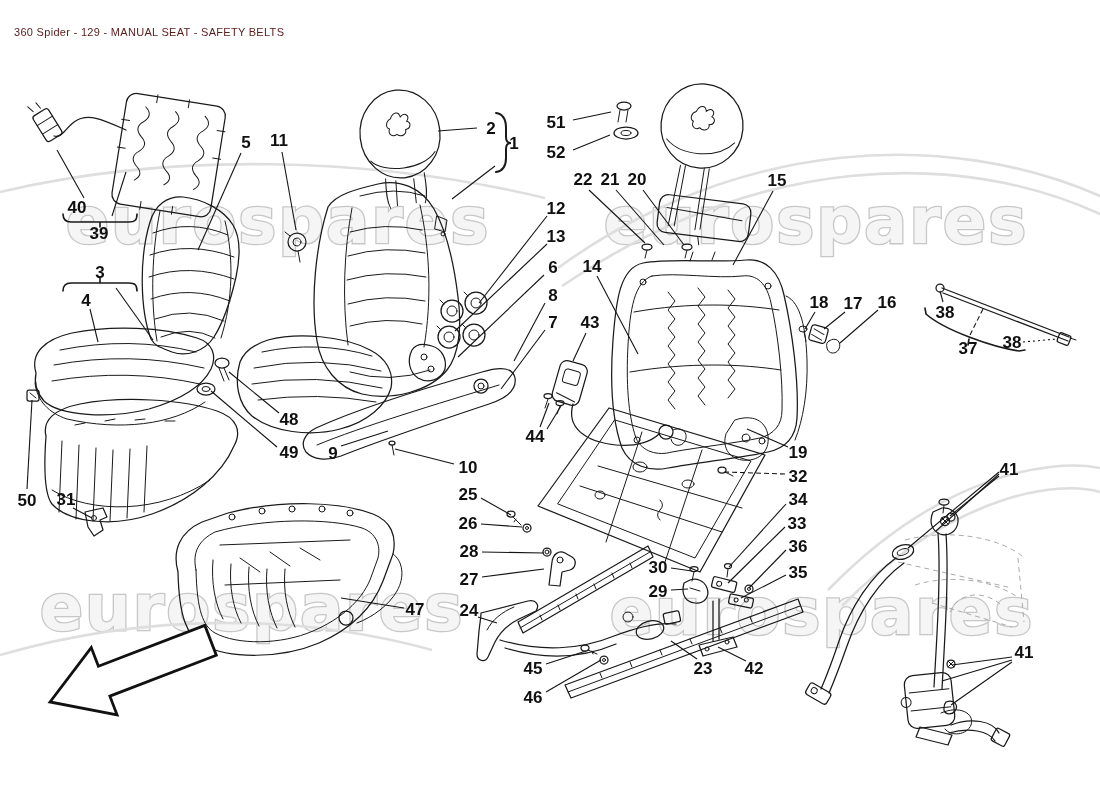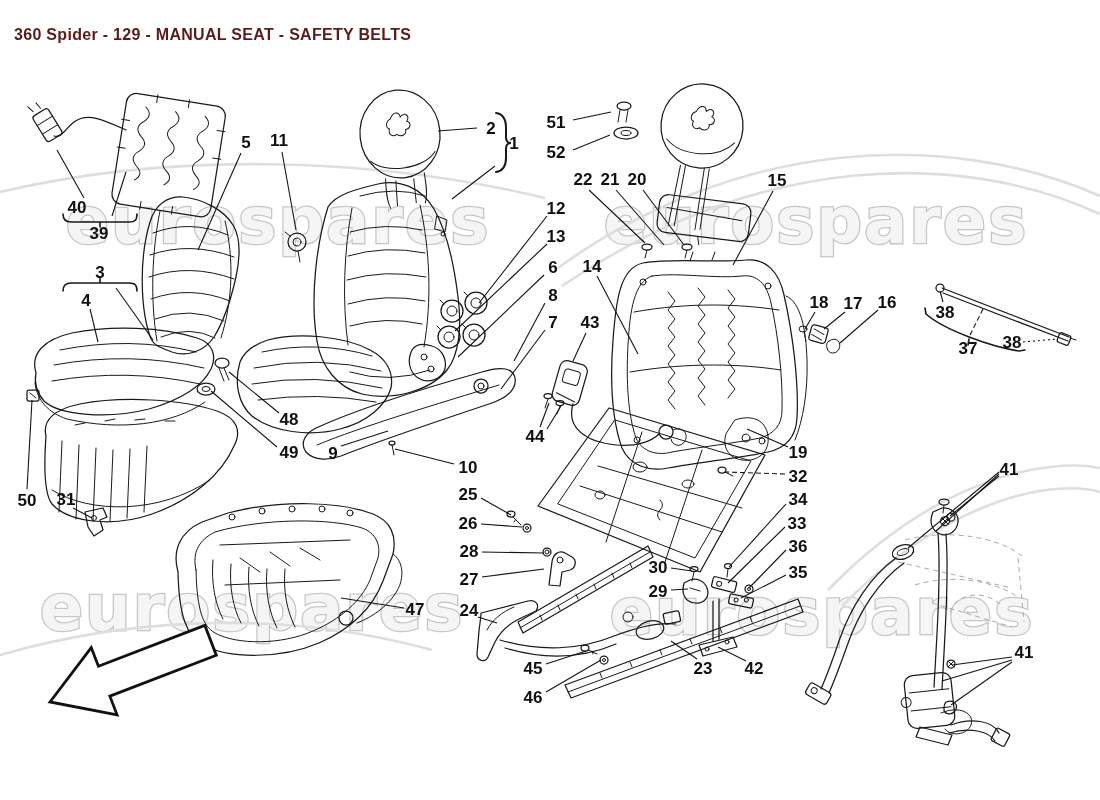--- a/index.html
+++ b/index.html
@@ -1,18 +1,18 @@
 <!DOCTYPE html>
 <html><head>
 <meta charset="utf-8">
 <style>
   html,body{margin:0;padding:0;background:#ffffff;}
   .stage{position:relative;width:1100px;height:800px;background:#ffffff;overflow:hidden;
          font-family:"Liberation Sans", sans-serif;}
-  .title{position:absolute;left:14px;top:26px;font-size:16px;font-weight:bold;
+  .title{position:absolute;left:14px;top:26px;font-size:11px;font-weight:normal;
          letter-spacing:.3px;color:#5b1b1b;}
   svg{position:absolute;left:0;top:0;}
   .ln{fill:none;stroke:#1a1a1a;stroke-width:1.25;stroke-linecap:round;stroke-linejoin:round;}
   .lnt{fill:none;stroke:#1a1a1a;stroke-width:1;stroke-linecap:round;}
   .swoosh{fill:none;stroke:#dedede;stroke-width:2.6;}
   .faint{fill:none;stroke:#ababab;stroke-width:1;stroke-dasharray:5 4;}
   .wm{font-family:"DejaVu Sans", sans-serif;font-weight:bold;font-size:64px;letter-spacing:2px;
       fill:#f5f5f5;stroke:#c7c7c7;stroke-width:2.6px;paint-order:stroke;text-anchor:middle;}
   .leader{stroke:#141414;stroke-width:1.1;fill:none;}
   .leader.dashed{stroke-dasharray:5 3;}

